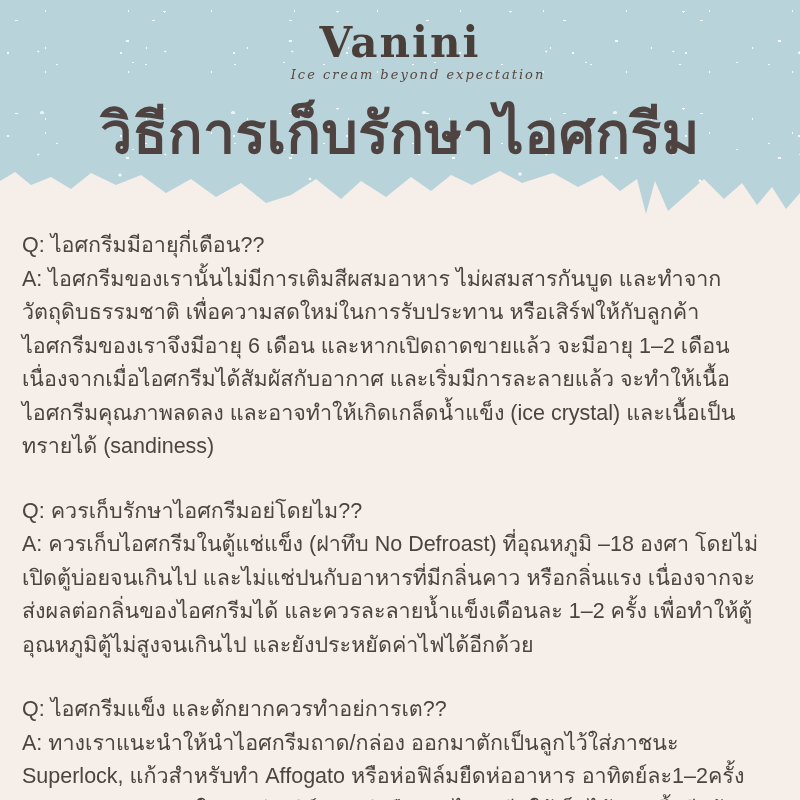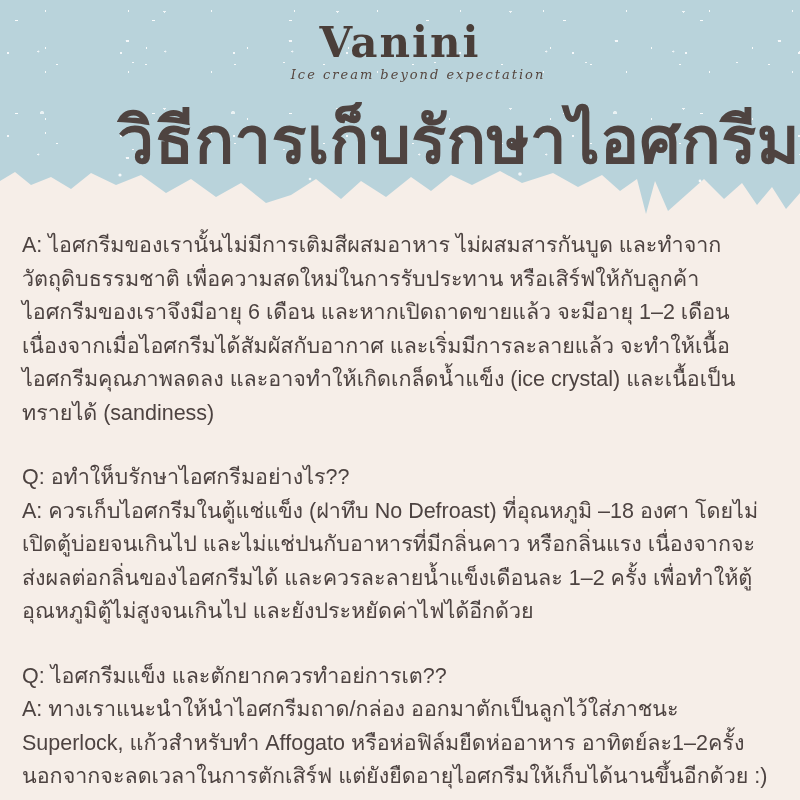--- a/index.html
+++ b/index.html
@@ -65,22 +65,22 @@
     font-size: 13px;
     letter-spacing: 2px;
     color: #55463f;
     margin-left: 36px;
   }
   .main-title {
     position: absolute;
     top: 88px;
     left: 0;
     width: 100%;
-    text-align: right;
-    font-size: 65px;
+    text-align: center;
+    font-size: 57px;
     font-weight: 600;
     color: #4e4340;
     letter-spacing: 0.5px;
   }
   .torn-edge {
     display: block;
     width: 800px;
     height: 50px;
     margin-top: -1px;
   }
@@ -128,25 +128,26 @@
       L241,16 L216,30 L191,12 L166,26 L141,8 L116,18 L91,6 L71,22 L51,10
       L31,18 L15,5 L0,14 Z"></path>
     <circle cx="120" cy="8" r="1.6" fill="#ffffff" opacity="0.85"></circle>
     <circle cx="310" cy="12" r="1.3" fill="#ffffff" opacity="0.8"></circle>
     <circle cx="520" cy="7" r="1.8" fill="#ffffff" opacity="0.8"></circle>
     <circle cx="700" cy="14" r="1.4" fill="#ffffff" opacity="0.85"></circle>
   </svg>
 
   <div class="content">
   <div class="faq-block">
+    <div class="question">Q: ไอศกรีมมีอายุกี่เดือน??</div>
     <div class="answer"><span>A: ไอศกรีมของเรานั้นไม่มีการเติมสีผสมอาหาร ไม่ผสมสารกันบูด และทำจากวัตถุดิบธรรมชาติ เพื่อความสดใหม่ในการรับประทาน หรือเสิร์ฟให้กับลูกค้า </span><span class="u">ไอศกรีมของเราจึงมีอายุ 6 เดือน และหากเปิดถาดขายแล้ว จะมีอายุ 1–2 เดือน</span><span> เนื่องจากเมื่อไอศกรีมได้สัมผัสกับอากาศ และเริ่มมีการละลายแล้ว จะทำให้เนื้อไอศกรีมคุณภาพลดลง และอาจทำให้เกิดเกล็ดน้ำแข็ง (ice crystal) และเนื้อเป็นทรายได้ (sandiness)</span></div>
   </div>
 
   <div class="faq-block">
-    <div class="question">Q: อทำให็บรักษาไอศกรีมอย่างไร??</div>
+    <div class="question">Q: ควรเก็บรักษาไอศกรีมอย่โดยไม??</div>
     <div class="answer"><span>A: ควรเก็บไอศกรีมในตู้แช่แข็ง (ฝาทึบ No Defroast) ที่อุณหภูมิ –18 องศา โดยไม่เปิดตู้บ่อยจนเกินไป และไม่แช่ปนกับอาหารที่มีกลิ่นคาว หรือกลิ่นแรง เนื่องจากจะส่งผลต่อกลิ่นของไอศกรีมได้ และควรละลายน้ำแข็งเดือนละ 1–2 ครั้ง เพื่อทำให้ตู้อุณหภูมิตู้ไม่สูงจนเกินไป และยังประหยัดค่าไฟได้อีกด้วย</span></div>
   </div>
 
   <div class="faq-block">
     <div class="question">Q: ไอศกรีมแข็ง และตักยากควรทำอย่การเต??</div>
     <div class="answer"><span>A: ทางเราแนะนำให้นำไอศกรีมถาด/กล่อง ออกมาตักเป็นลูกไว้ใส่ภาชนะ Superlock, แก้วสำหรับทำ Affogato หรือห่อฟิล์มยืดห่ออาหาร อาทิตย์ละ1–2ครั้ง นอกจากจะลดเวลาในการตักเสิร์ฟ แต่ยังยืดอายุไอศกรีมให้เก็บได้นานขึ้นอีกด้วย :)</span></div>
   </div>
 </div>
 
 </div>

